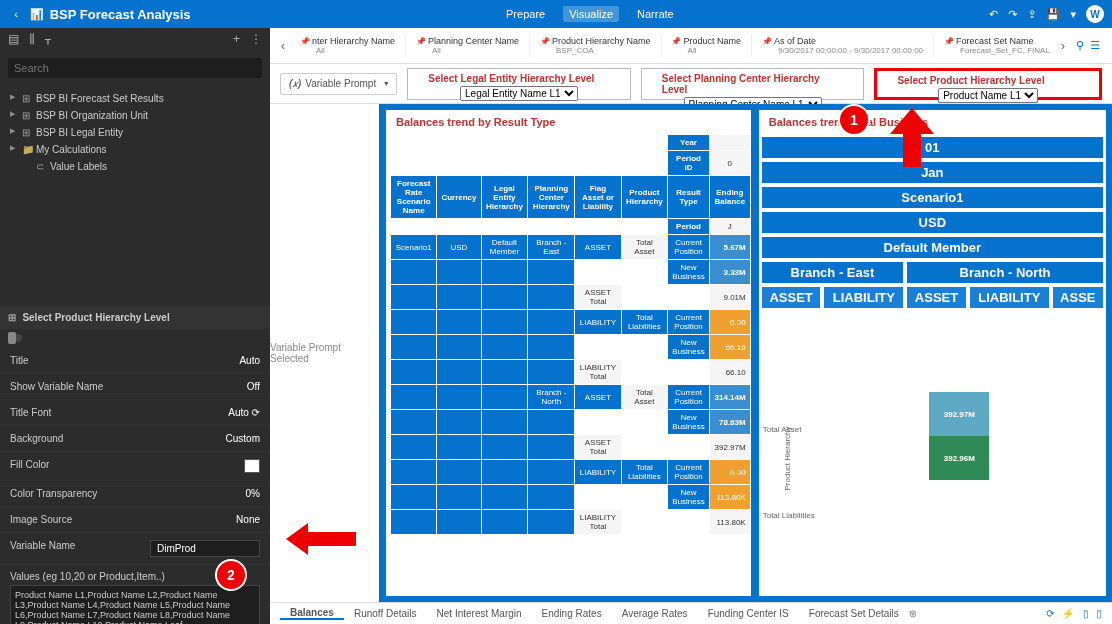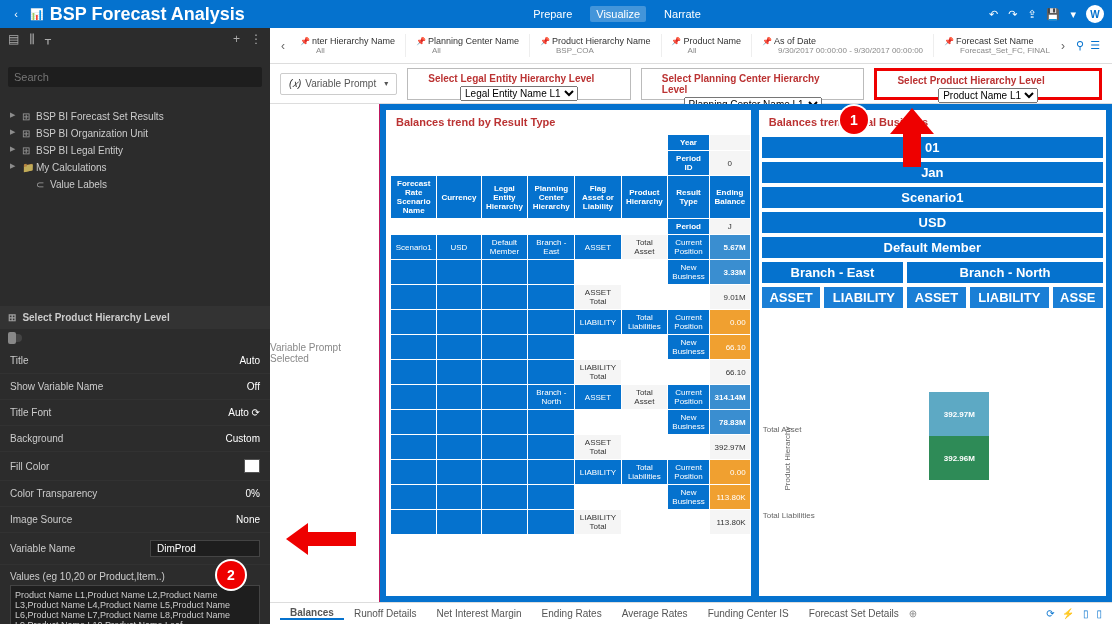--- a/index.html
+++ b/index.html
@@ -2,47 +2,47 @@
 <html><head>
 <meta charset="utf-8">
 <style>
 * { box-sizing: border-box; margin: 0; padding: 0; font-family: Arial, sans-serif; }
 body { width: 1112px; height: 624px; overflow: hidden; background: #fff; font-size: 11px; position: relative; }
 
 
 .header { height: 28px; background: #0572ce; color: #fff; display: flex; align-items: center; padding: 0 8px; }
 .header .back { width: 16px; text-align: center; cursor: pointer; }
 .header .chart-icon { margin: 0 6px; }
-.header .title { font-size: 18px; font-weight: 600; flex-shrink: 0; }
+.header .title { font-size: 13px; font-weight: 600; flex-shrink: 0; }
 .header .center { flex: 1; display: flex; justify-content: center; gap: 12px; font-size: 11px; }
 .header .center span { cursor: pointer; padding: 2px 6px; }
 .header .center .active { background: rgba(255,255,255,0.25); border-radius: 2px; }
 .header .right { display: flex; gap: 10px; align-items: center; }
 .header .right span { cursor: pointer; }
 .avatar { width: 18px; height: 18px; border-radius: 50%; background: #fff; color: #0572ce; display: flex; align-items: center; justify-content: center; font-size: 10px; font-weight: bold; }
 
 
 .sidebar { position: absolute; top: 28px; left: 0; width: 270px; height: 596px; background: #2c2c2c; color: #ccc; }
 .sb-top { height: 22px; display: flex; align-items: center; padding: 0 8px; gap: 10px; }
 .sb-top span { cursor: pointer; opacity: 0.8; font-size: 12px; }
-.search { margin: 17px 8px; }
+.search { margin: 8px 8px; }
 .search input { width: 100%; background: #1e1e1e; border: none; color: #ccc; padding: 4px 6px; font-size: 11px; border-radius: 2px; }
 .tree { padding: 4px 0; font-size: 10px; }
 .tree-item { padding: 3px 8px 3px 22px; cursor: pointer; position: relative; }
 .tree-item::before { content: "▶"; position: absolute; left: 10px; font-size: 7px; opacity: 0.6; }
 .tree-item.no-arrow::before { content: ""; }
 .tree-item .ticon { display: inline-block; width: 10px; margin-right: 4px; opacity: 0.7; }
 
 .prop-panel { position: absolute; bottom: 0; left: 0; width: 270px; background: #2c2c2c; color: #ccc; font-size: 10px; }
 .prop-title { background: #333; padding: 6px 8px; font-weight: 600; display: flex; align-items: center; gap: 6px; }
 .prop-title::before { content: "⊞"; opacity: 0.7; }
 .prop-toggle { padding: 4px 8px; }
 .prop-toggle span { display:inline-block; background:#444; width:14px; height:8px; border-radius:4px; position:relative; }
 .prop-toggle span::after { content:""; position:absolute; left:0; top:-2px; width:8px; height:12px; background:#888; border-radius:2px; }
-.prop-row { display: flex; justify-content: space-between; padding: 7px 10px; border-bottom: 1px solid rgba(255,255,255,0.03); align-items: center; }
+.prop-row { display: flex; justify-content: space-between; padding: 7px 10px; border-bottom: 1px solid rgba(255,255,255,0.03); }
 .prop-row .val { color: #fff; font-size: 10px; }
 .prop-row input.val-inp { background: #1e1e1e; border: 1px solid #444; color: #fff; padding: 2px 6px; font-size: 10px; width: 110px; }
 .prop-section { padding: 6px 10px; }
 .prop-section textarea { width: 100%; height: 48px; background: #1e1e1e; border: 1px solid #444; color: #ccc; font-size: 9px; padding: 4px; resize: none; }
 .swatch { width: 16px; height: 14px; background: #fff; border: 1px solid #555; }
 
 
 .main { position: absolute; top: 28px; left: 270px; right: 0; height: 596px; background: #fff; }
 
 

